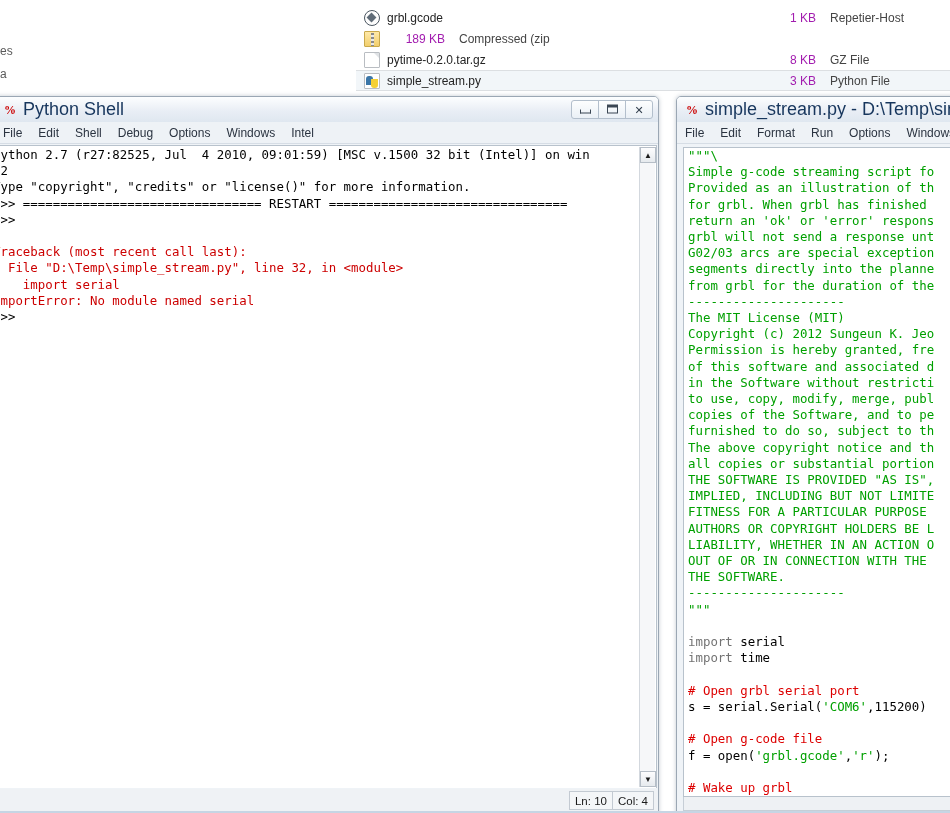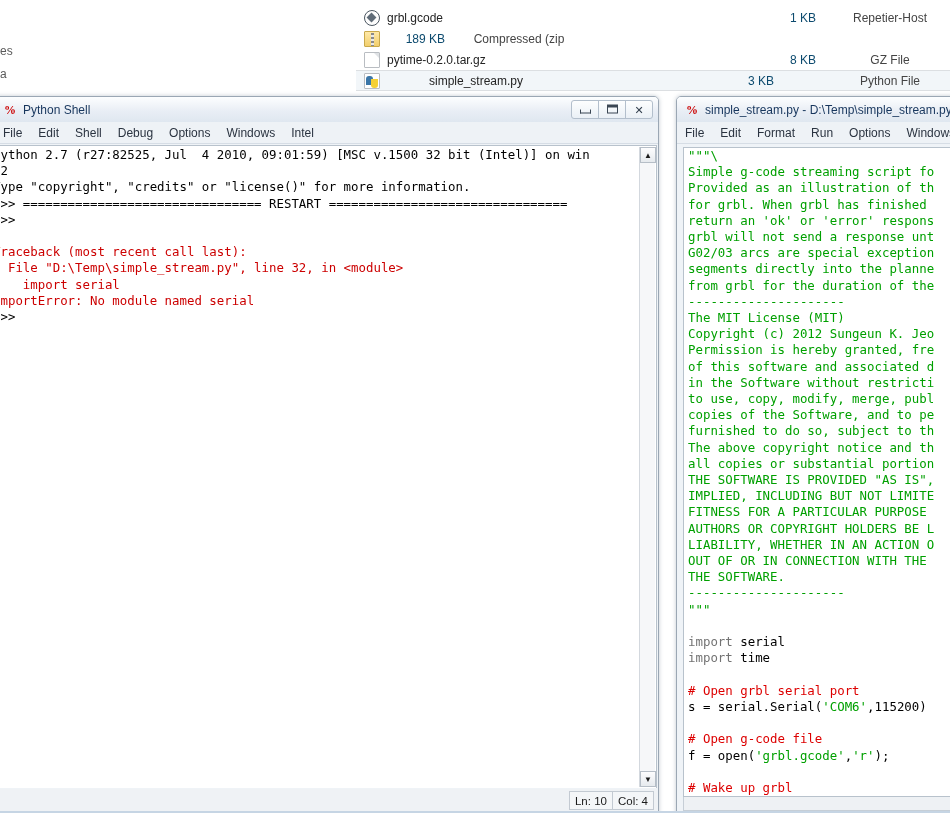--- a/index.html
+++ b/index.html
@@ -53,37 +53,36 @@
     display: flex;
     align-items: center;
     padding-left: 8px;
     font-size: 12px;
     color: #242424;
   }
   .file-row.selected {
     background: #f2f6f9;
     border-top: 1px solid #dcdfe2;
     border-bottom: 1px solid #dcdfe2;
-    gap: 42px;
   }
   .file-icon {
     width: 16px; height: 16px;
     margin-right: 7px;
     flex: 0 0 16px;
     position: relative;
     display: inline-block;
   }
   .file-name { flex: 1 1 auto; white-space: nowrap; }
   .file-size {
     width: 72px; text-align: right;
-    color: #0c4a6e; padding-right: 14px;
+    color: #a21caf; padding-right: 14px;
     white-space: nowrap;
   }
   .file-type {
-    width: 120px; text-align: center;
+    width: 120px; text-align: left;
     color: #444; white-space: nowrap;
     overflow: hidden;
   }
 
   
   .ic-gcode {
     border-radius: 50%;
     background: #fcfcfc;
     border: 1.5px solid #4a5560;
     box-shadow: inset 0 0 0 1px #ffffff;
@@ -149,21 +148,21 @@
   .win-titlebar {
     height: 25px;
     background: linear-gradient(#fdfeff, #e9eef5 55%, #dfe7f0);
     border-radius: 4px 4px 0 0;
     display: flex;
     align-items: center;
     padding-left: 7px;
     position: relative;
   }
   .win-title {
-    font-size: 12px;
+    font-size: 18px;
     color: #17365d;
     white-space: nowrap;
     overflow: hidden;
     padding-left: 5px;
   }
   .app-icon {
     width: 16px; height: 16px;
     flex: 0 0 16px;
     position: relative;
     font-size: 12px;

